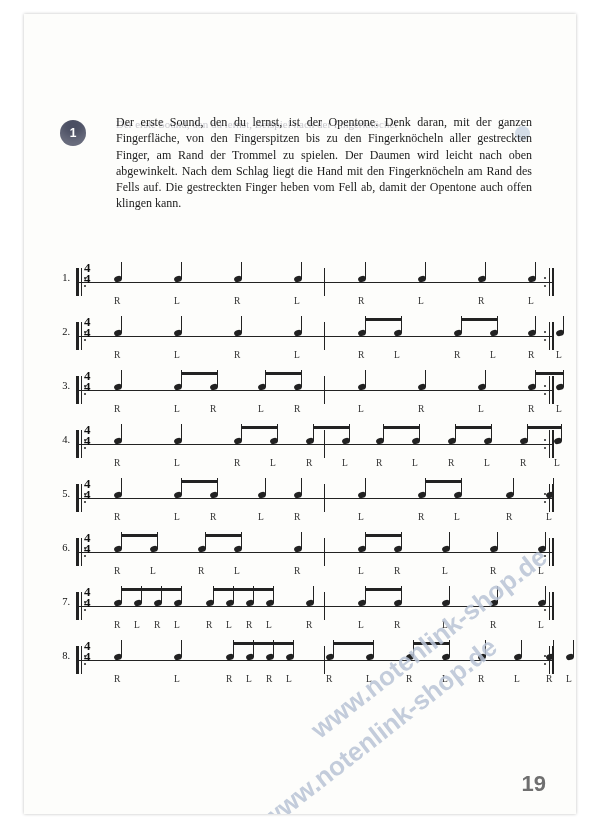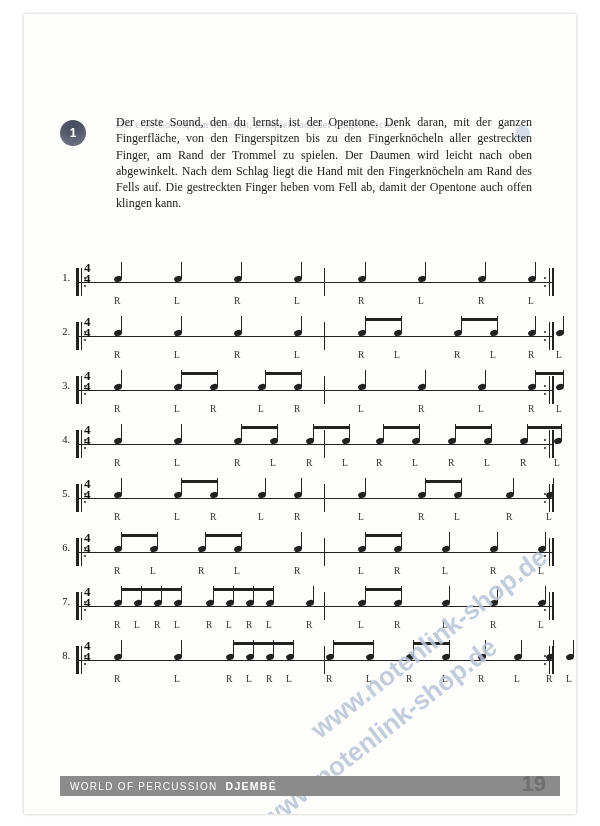--- a/index.html
+++ b/index.html
@@ -770,19 +770,15 @@
           <div class="head"></div>
           <div class="stem"></div>
         </div>
         <div class="stick" style="left:512px">L</div>
       </div>
     </div>
 
   <div class="wm wm1">www.notenlink-shop.de</div>
   <div class="wm wm2">www.notenlink-shop.de</div>
 
-  <div class="footer-bar">
-    <span class="f1">WORLD OF PERCUSSION</span>
-    <span class="f2">DJEMBÉ</span>
-  </div>
   <div class="pagenum">19</div>
 
 </div>
 
 </body></html>

